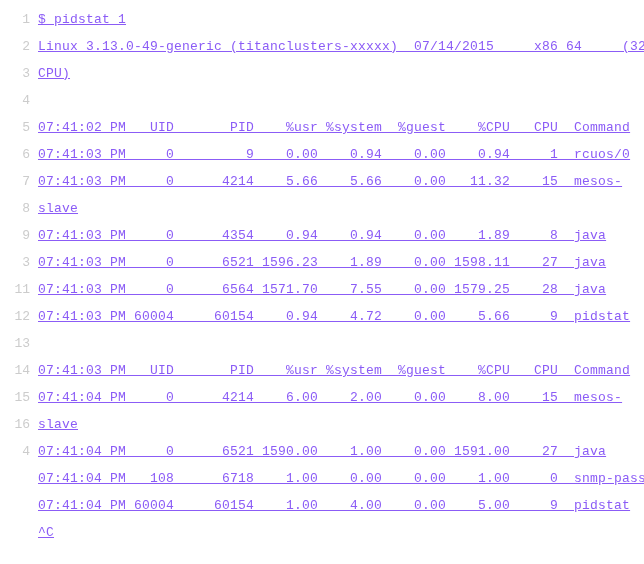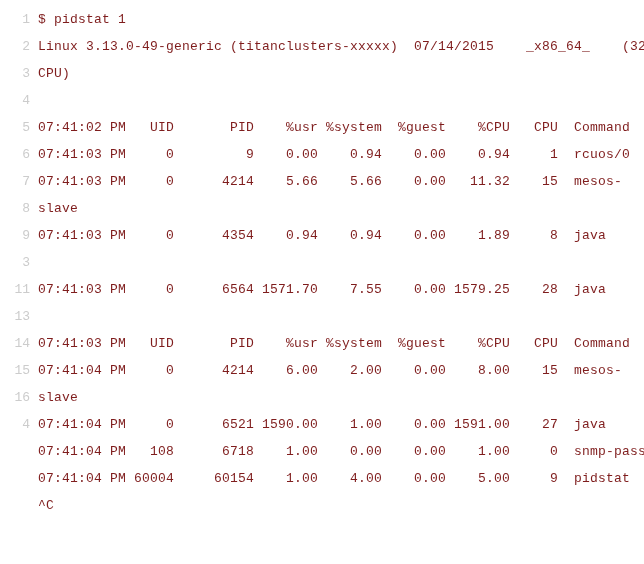--- a/index.html
+++ b/index.html
@@ -21,39 +21,41 @@
     white-space:pre;
   }
   .gutter{
     width:30px;
     text-align:right;
     color:#ccc;
     padding-right:8px;
     flex:0 0 30px;
   }
   .txt{
-    color:#7f1d1d;
+    color:#8b5cf6;
     letter-spacing:0.2px;
+    text-decoration:underline;
   }
 </style>
 </head>
 <body>
 
 <div class="code" id="code-block">
     <div class="row"><span class="gutter">1</span><span class="txt">$ pidstat 1</span></div>
     <div class="row"><span class="gutter">2</span><span class="txt">Linux 3.13.0-49-generic (titanclusters-xxxxx)  07/14/2015    _x86_64_    (32</span></div>
     <div class="row"><span class="gutter">3</span><span class="txt">CPU)</span></div>
     <div class="row"><span class="gutter">4</span><span class="txt"></span></div>
     <div class="row"><span class="gutter">5</span><span class="txt">07:41:02 PM   UID       PID    %usr %system  %guest    %CPU   CPU  Command</span></div>
     <div class="row"><span class="gutter">6</span><span class="txt">07:41:03 PM     0         9    0.00    0.94    0.00    0.94     1  rcuos/0</span></div>
     <div class="row"><span class="gutter">7</span><span class="txt">07:41:03 PM     0      4214    5.66    5.66    0.00   11.32    15  mesos-</span></div>
     <div class="row"><span class="gutter">8</span><span class="txt">slave</span></div>
     <div class="row"><span class="gutter">9</span><span class="txt">07:41:03 PM     0      4354    0.94    0.94    0.00    1.89     8  java</span></div>
-    <div class="row"><span class="gutter">3</span></div>
+    <div class="row"><span class="gutter">3</span><span class="txt">07:41:03 PM     0      6521 1596.23    1.89    0.00 1598.11    27  java</span></div>
     <div class="row"><span class="gutter">11</span><span class="txt">07:41:03 PM     0      6564 1571.70    7.55    0.00 1579.25    28  java</span></div>
+    <div class="row"><span class="gutter">12</span><span class="txt">07:41:03 PM 60004     60154    0.94    4.72    0.00    5.66     9  pidstat</span></div>
     <div class="row"><span class="gutter">13</span><span class="txt"></span></div>
     <div class="row"><span class="gutter">14</span><span class="txt">07:41:03 PM   UID       PID    %usr %system  %guest    %CPU   CPU  Command</span></div>
     <div class="row"><span class="gutter">15</span><span class="txt">07:41:04 PM     0      4214    6.00    2.00    0.00    8.00    15  mesos-</span></div>
     <div class="row"><span class="gutter">16</span><span class="txt">slave</span></div>
     <div class="row"><span class="gutter">4</span><span class="txt">07:41:04 PM     0      6521 1590.00    1.00    0.00 1591.00    27  java</span></div>
     <div class="row"><span class="gutter"></span><span class="txt">07:41:04 PM   108      6718    1.00    0.00    0.00    1.00     0  snmp-pass</span></div>
     <div class="row"><span class="gutter"></span><span class="txt">07:41:04 PM 60004     60154    1.00    4.00    0.00    5.00     9  pidstat</span></div>
     <div class="row"><span class="gutter"></span><span class="txt">^C</span></div>
   </div>
 

